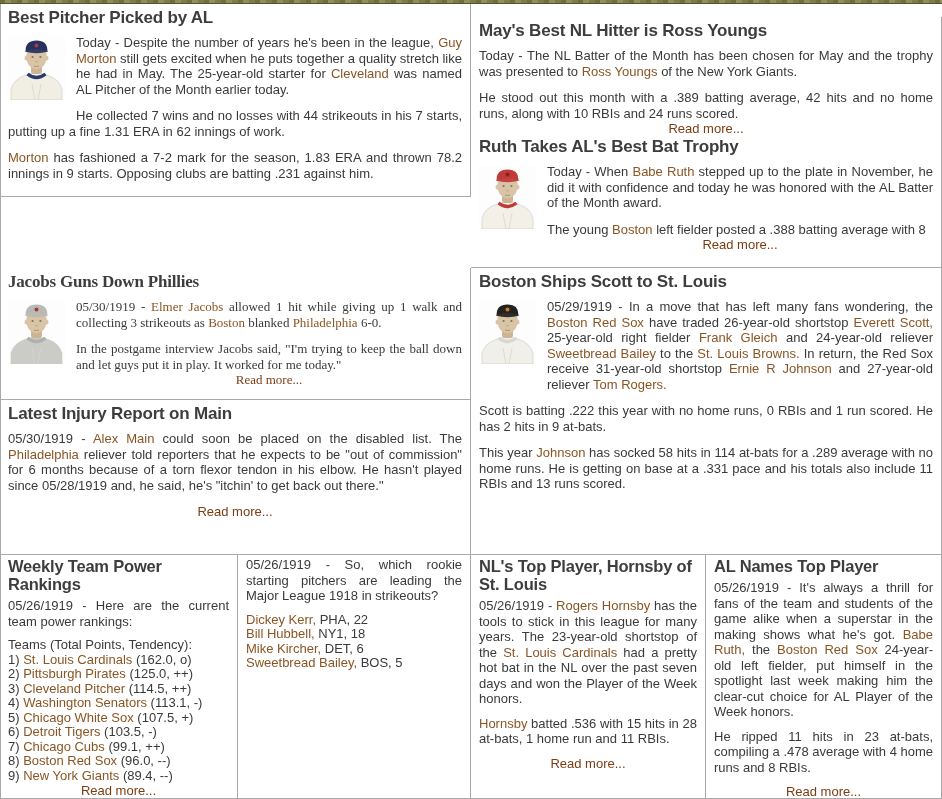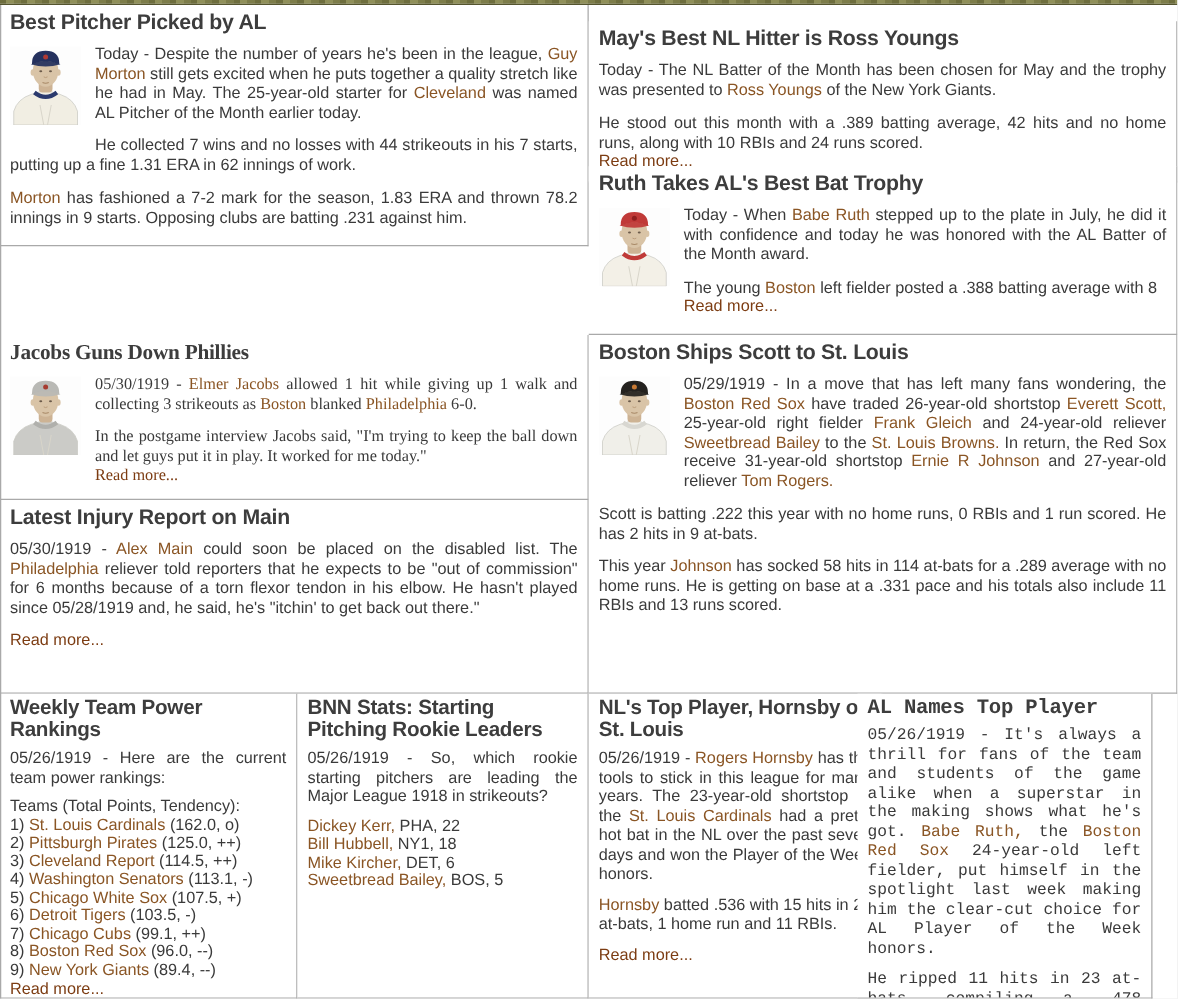--- a/index.html
+++ b/index.html
@@ -16,39 +16,39 @@
             letter-spacing:-0.2px;font-weight:bold;}
   .panel-bot{padding-top:2px;}
   .panel-bot h2{font-size:16.5px;line-height:18px;margin-bottom:5px;}
   .body-txt{font-size:13px;line-height:15.5px;color:var(--bodycol,#3a3a3a);text-align:justify;}
   .body-txt p{margin:0;}
   .para{margin:0 0 11px 0 !important;}
   .panel-bot .para{margin-bottom:9px !important;}
   .para.end{margin-bottom:0 !important;}
   .tight{margin:0;line-height:14.5px;}
   .lnk{color:var(--link,#8a5524);cursor:pointer;}
-  .read-more{margin:0;text-align:left;}
+  .read-more{margin:0;text-align:center;}
   .read-more .lnk{color:var(--readmore,#7c3c12);}
   .portrait{float:left;width:57px;height:63px;margin:2px 11px 20px 0;}
   .portrait svg{width:57px;height:63px;display:block;}
   .mb-a{margin-bottom:20px;}
   .mb-c{margin-bottom:36px;}
   .mb-d{margin-bottom:36px;}
   .mb-f{margin-bottom:34px;}
   
   .panel-a{left:0;top:4px;width:471px;height:193px;}
   .panel-b{left:471px;top:17px;width:471px;height:129px;}
   .panel-c{left:471px;top:133px;width:471px;height:135px;}
   .panel-d{left:0;top:268px;width:471px;height:132px;font-family:Liberation Serif, serif;}
   .panel-e{left:0;top:400px;width:471px;height:155px;}
   .panel-f{left:471px;top:268px;width:471px;height:287px;}
   .panel-g{left:0;top:555px;width:238px;height:244px;}
   .panel-h{left:238px;top:555px;width:233px;height:244px;}
   .panel-i{left:471px;top:555px;width:235px;height:244px;}
-  .panel-j{left:686px;top:555px;width:236px;height:244px;font-family:Liberation Mono, monospace;}
+  .panel-j{left:706px;top:555px;width:236px;height:244px;}
 </style>
 </head>
 <body>
 
 <svg width="0" height="0" style="position:absolute" aria-hidden="true">
   <symbol id="portrait-sym" viewBox="0 0 57 63">
     <rect x="0" y="0" width="57" height="63" fill="#fdfdfd"></rect>
     <path d="M3 63 L3 52 Q6 42 17 38.5 L28.5 35 L40 38.5 Q51 42 54 52 L54 63 Z" fill="var(--jersey)" stroke="#c9c9c3" stroke-width="0.6"></path>
     <path d="M19.5 37 Q28.5 44 37.5 37" fill="none" stroke="var(--collar)" stroke-width="3.4"></path>
     <path d="M33 47 L30 63 M24 47 L27 63" stroke="#d8d5ca" stroke-width="0.8" fill="none"></path>
@@ -94,21 +94,21 @@
   </section>
 
   <section class="panel panel-c">
     <h2>Ruth Takes AL's Best Bat Trophy</h2>
     <div class="body-txt">
       <div class="portrait mb-c" style="--skin: #d9c4a7; --cap: #c03a38; --logo: #8f1f1f; --jersey: #f3f0e7; --collar: #c03a38;">
         <svg>
             <use href="#portrait-sym"></use>
           </svg>
       </div>
-      <p class="para"><span>Today - When </span><span class="lnk">Babe Ruth</span><span> stepped up to the plate in July, he did it with confidence and today he was honored with the AL Batter of the Month award.</span></p>
+      <p class="para"><span>Today - When </span><span class="lnk">Babe Ruth</span><span> stepped up to the plate in November, he did it with confidence and today he was honored with the AL Batter of the Month award.</span></p>
       <p class="para end"><span>The young </span><span class="lnk">Boston</span><span> left fielder posted a .388 batting average with 8</span></p>
       <p class="read-more"><span class="lnk">Read more...</span></p>
     </div>
   </section>
 
   <section class="panel panel-d">
     <h2>Jacobs Guns Down Phillies</h2>
     <div class="body-txt">
       <div class="portrait mb-d" style="--skin: #d9c4a7; --cap: #b9b9b5; --logo: #a63b30; --jersey: #cbcbc7; --collar: #b0b0ac;">
         <svg>
@@ -144,34 +144,33 @@
   </section>
 
   <section class="panel panel-bot panel-g">
     <h2>Weekly Team Power Rankings</h2>
     <div class="body-txt">
       <p class="para"><span>05/26/1919 - Here are the current team power rankings:</span></p>
       <p class="tight"><span>Teams (Total Points, Tendency):</span></p>
       <div>
           <p class="tight"><span>1) </span><span class="lnk">St. Louis Cardinals</span><span> (162.0, o)</span></p>
           <p class="tight"><span>2) </span><span class="lnk">Pittsburgh Pirates</span><span> (125.0, ++)</span></p>
-          <p class="tight"><span>3) </span><span class="lnk">Cleveland Report</span><span> (114.5, ++)</span></p>
+          <p class="tight"><span>3) </span><span class="lnk">Cleveland Pitcher</span><span> (114.5, ++)</span></p>
           <p class="tight"><span>4) </span><span class="lnk">Washington Senators</span><span> (113.1, -)</span></p>
           <p class="tight"><span>5) </span><span class="lnk">Chicago White Sox</span><span> (107.5, +)</span></p>
           <p class="tight"><span>6) </span><span class="lnk">Detroit Tigers</span><span> (103.5, -)</span></p>
           <p class="tight"><span>7) </span><span class="lnk">Chicago Cubs</span><span> (99.1, ++)</span></p>
           <p class="tight"><span>8) </span><span class="lnk">Boston Red Sox</span><span> (96.0, --)</span></p>
           <p class="tight"><span>9) </span><span class="lnk">New York Giants</span><span> (89.4, --)</span></p>
         </div>
       <p class="read-more"><span class="lnk">Read more...</span></p>
     </div>
   </section>
 
   <section class="panel panel-bot panel-h">
-    <h2>BNN Stats: Starting Pitching Rookie Leaders</h2>
     <div class="body-txt">
       <p class="para"><span>05/26/1919 - So, which rookie starting pitchers are leading the Major League 1918 in strikeouts?</span></p>
       <div>
           <p class="tight"><span class="lnk">Dickey Kerr,</span><span> PHA, 22</span></p>
           <p class="tight"><span class="lnk">Bill Hubbell,</span><span> NY1, 18</span></p>
           <p class="tight"><span class="lnk">Mike Kircher,</span><span> DET, 6</span></p>
           <p class="tight"><span class="lnk">Sweetbread Bailey,</span><span> BOS, 5</span></p>
         </div>
     </div>
   </section>

